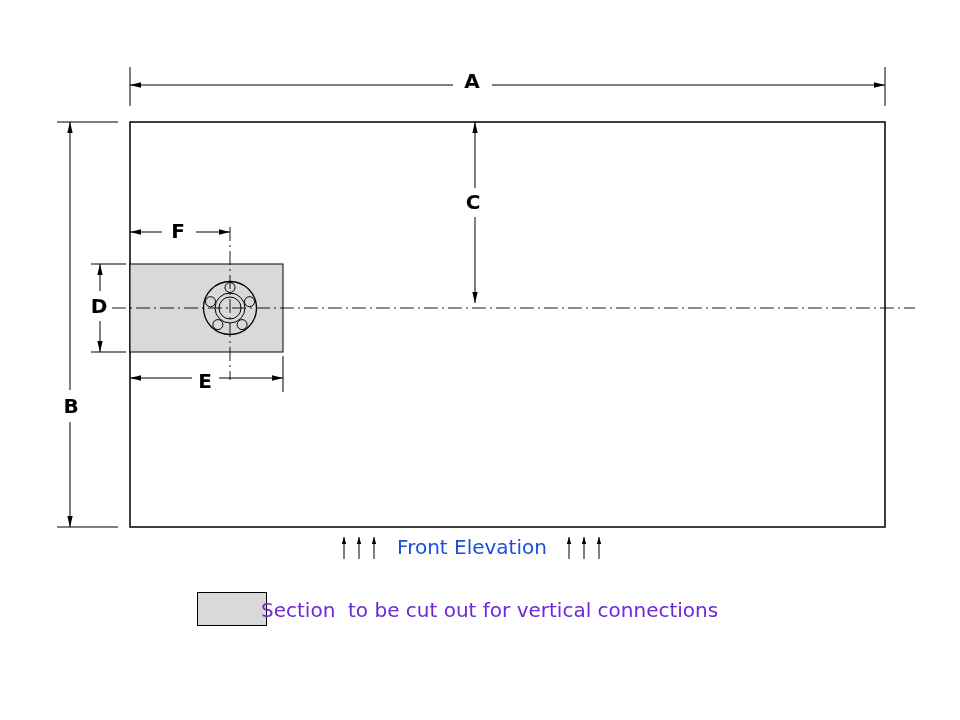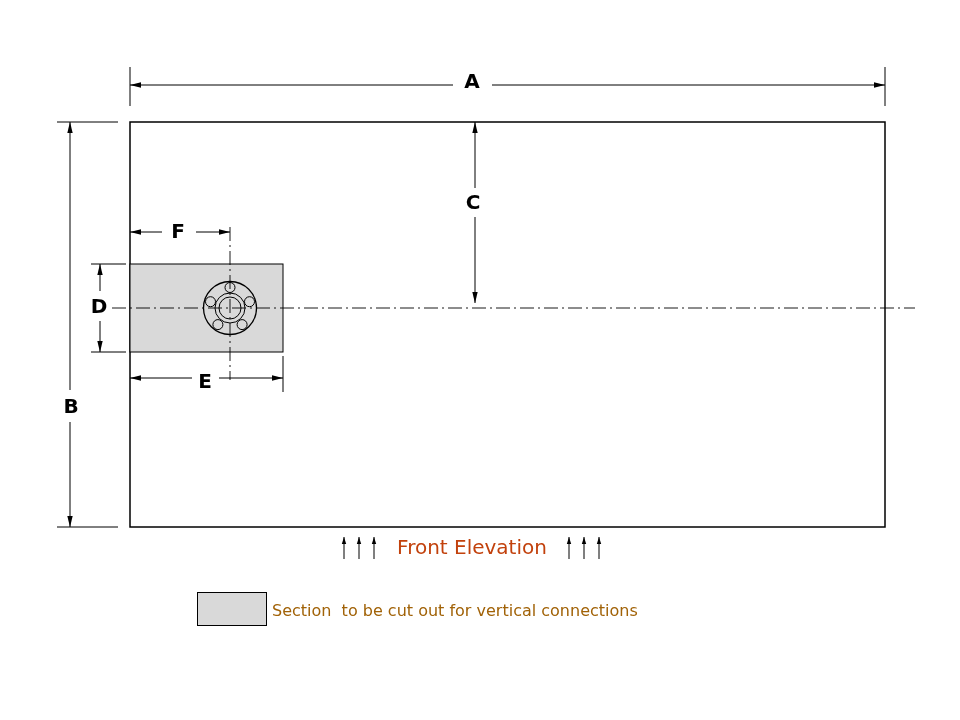--- a/index.html
+++ b/index.html
@@ -32,40 +32,40 @@
     padding: 0 3px;
     line-height: 1.1;
     white-space: nowrap;
   }
   .view-title {
     position: absolute;
     left: 472px;
     top: 547px;
     transform: translate(-50%, -50%);
     font-size: 20px;
-    color: #c2410c;
+    color: #1d4ed8;
     white-space: nowrap;
   }
   .legend-swatch {
     position: absolute;
     left: 197px;
     top: 592px;
     width: 70px;
     height: 34px;
     background: #d9d9d9;
     border: 1px solid #000000;
     box-sizing: border-box;
   }
   .legend-label {
     position: absolute;
-    left: 272px;
+    left: 261px;
     top: 610px;
     transform: translateY(-50%);
-    font-size: 16px;
-    color: #a16207;
+    font-size: 20px;
+    color: #6d28d9;
     white-space: pre;
   }
 </style>
 </head>
 <body>
 
 <div class="canvas">
 
   <svg class="drawing-svg" viewBox="0 0 960 720" xmlns="http://www.w3.org/2000/svg">
     <defs>

